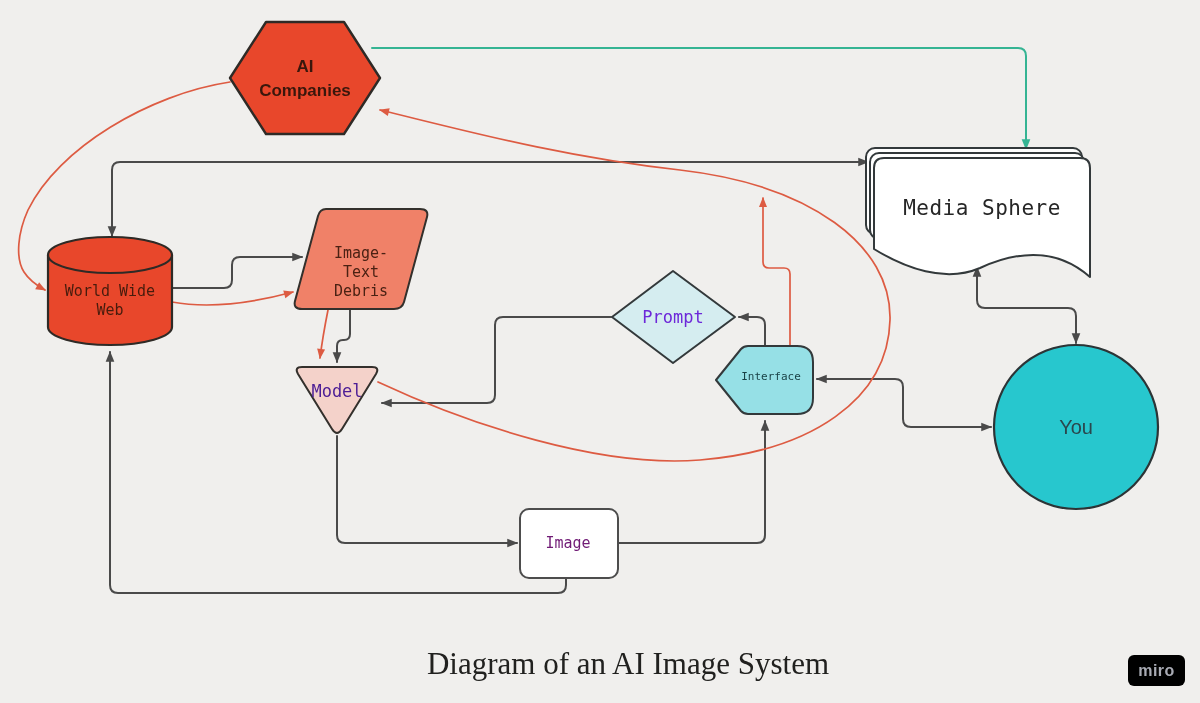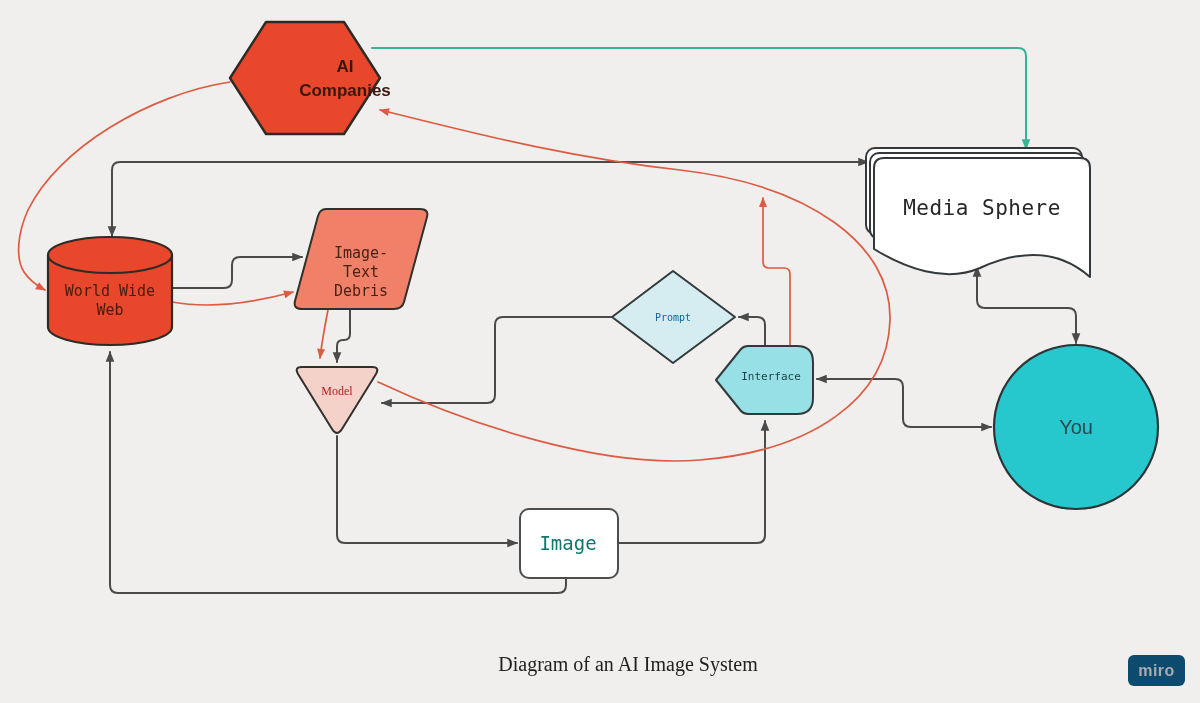--- a/index.html
+++ b/index.html
@@ -9,34 +9,34 @@
   }
   .canvas svg{position:absolute;left:0;top:0;}
   .node-label{
     position:absolute;transform:translate(-50%,-50%);
     white-space:pre-line;text-align:center;pointer-events:auto;
     font-family:"DejaVu Sans Mono",monospace;
   }
   .lbl-ai{font-family:"Liberation Sans",sans-serif;font-weight:bold;font-size:17px;line-height:24px;color:#3a170c;}
   .lbl-www{font-size:15px;line-height:19px;color:#471c0d;}
   .lbl-debris{font-size:15px;line-height:19px;color:#4a2113;}
-  .lbl-model{font-size:12px;color:#b91c1c;font-family:Liberation Serif, serif;}
-  .lbl-prompt{font-size:10px;color:#0369a1;}
+  .lbl-model{font-size:17px;color:#4c1d95;}
+  .lbl-prompt{font-size:17px;color:#6d28d9;}
   .lbl-interface{font-size:11px;color:#173f44;}
   .lbl-ms{font-size:21px;letter-spacing:.5px;color:#262626;}
   .lbl-you{font-family:"Liberation Sans",sans-serif;font-size:20px;color:#2a474d;}
-  .lbl-image{font-size:19px;color:#0f766e;}
+  .lbl-image{font-size:15px;color:#701a75;}
   .board-title{
     position:absolute;left:628px;top:664px;transform:translate(-50%,-50%);
-    font-family:"Liberation Serif","DejaVu Serif",serif;font-size:20px;color:#21211f;
+    font-family:"Liberation Serif","DejaVu Serif",serif;font-size:31px;color:#21211f;
     white-space:nowrap;
   }
   .miro-badge{
     position:absolute;left:1128px;top:655px;width:57px;height:31px;border-radius:6px;
-    background:#0c4a6e;display:flex;align-items:center;justify-content:center;
+    background:#000000;display:flex;align-items:center;justify-content:center;
   }
   .miro-badge span{font-weight:bold;font-size:16px;color:#a9abb4;letter-spacing:.5px;}
 </style>
 </head>
 <body>
 
 <div class="canvas">
 
   <svg width="1200" height="703" viewBox="0 0 1200 703">
     <defs>
@@ -99,21 +99,21 @@
       <path d="M 612,317 L 673,271 L 735,317 L 673,363 Z" stroke="#33393b" stroke-width="2" stroke-linejoin="round" fill="#d5edf0"></path>
 
       <path d="M 716,380 L 741,349 Q 744,346 748,346 L 797,346 Q 813,346 813,362 L 813,398 Q 813,414 797,414 L 748,414 Q 744,414 741,411 Z" stroke="#33393b" stroke-width="2" stroke-linejoin="round" fill="#96e0e6"></path>
 
       <circle cx="1076" cy="427" r="82" stroke="#2c3436" stroke-width="2.2" fill="#27c7ce"></circle>
 
       <rect x="520" y="509" width="98" height="69" rx="9" stroke="#4d4d4d" stroke-width="2" fill="#ffffff"></rect>
     </g>
   </svg>
 
-  <div class="node-label lbl-ai" style="left:305px;top:79px;margin-left:40px;">AI
+  <div class="node-label lbl-ai" style="left:305px;top:79px;">AI
 Companies</div>
   <div class="node-label lbl-ms" style="left:982px;top:208px;">Media Sphere</div>
   <div class="node-label lbl-www" style="left:110px;top:301px;">World Wide
 Web</div>
   <div class="node-label lbl-debris" style="left:361px;top:272px;">Image-
 Text
 Debris</div>
   <div class="node-label lbl-model" style="left:337px;top:391px;">Model</div>
   <div class="node-label lbl-prompt" style="left:673px;top:317px;">Prompt</div>
   <div class="node-label lbl-interface" style="left:771px;top:376px;">Interface</div>

